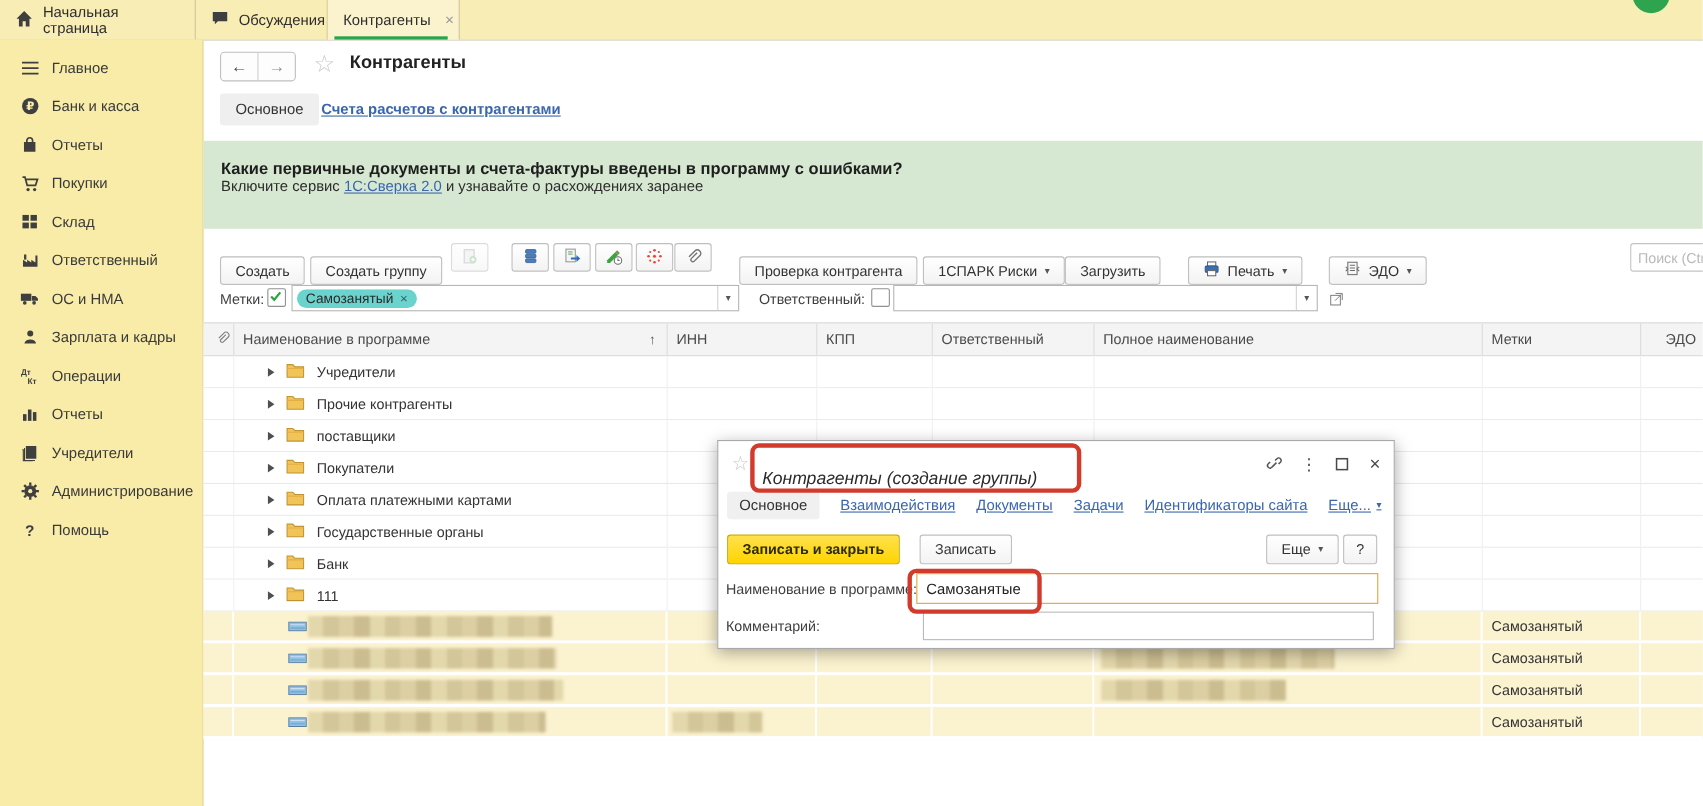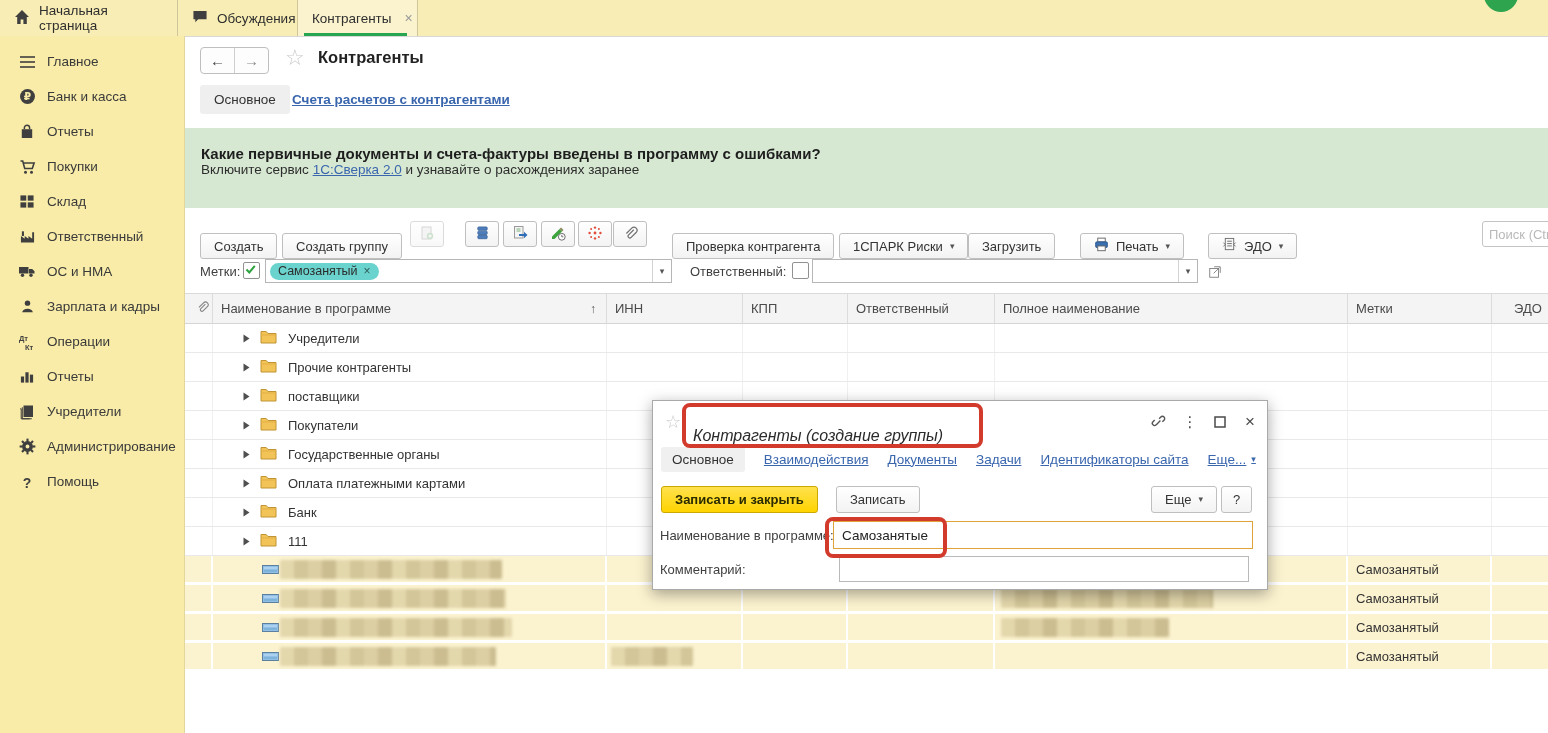--- a/index.html
+++ b/index.html
@@ -514,40 +514,40 @@
         <div class="trow">
           <div class="tcell" style="width:28px"></div>
           <div class="tcell" style="width:394px">
             <span class="grp-arrow"><svg width="7" height="9" viewBox="0 0 7 9">
                 <path d="M0.5 0.5 L6.5 4.5 L0.5 8.5 z" fill="#4F4F4F"></path>
               </svg></span>
             <span class="grp-folder"><svg width="17" height="14" viewBox="0 0 17 14">
                 <path d="M1 1.5 h5.2 l1.8 2 h8 V13 H1 z" fill="#F2C357" stroke="#C09435"></path>
                 <path d="M1 5 h15" stroke="#E3AF45"></path>
               </svg></span>
-            <span class="grp-lbl">Государственные органы</span>
+            <span class="grp-lbl">Оплата платежными картами</span>
           </div>
           <div class="tcell" style="width:136px;"></div>
           <div class="tcell" style="width:105px;"></div>
           <div class="tcell" style="width:147px;"></div>
           <div class="tcell" style="width:353px;"></div>
           <div class="tcell" style="width:144px;"></div>
           <div class="tcell" style="width:56px;border-right:none;"></div>
         </div>
         <div class="trow">
           <div class="tcell" style="width:28px"></div>
           <div class="tcell" style="width:394px">
             <span class="grp-arrow"><svg width="7" height="9" viewBox="0 0 7 9">
                 <path d="M0.5 0.5 L6.5 4.5 L0.5 8.5 z" fill="#4F4F4F"></path>
               </svg></span>
             <span class="grp-folder"><svg width="17" height="14" viewBox="0 0 17 14">
                 <path d="M1 1.5 h5.2 l1.8 2 h8 V13 H1 z" fill="#F2C357" stroke="#C09435"></path>
                 <path d="M1 5 h15" stroke="#E3AF45"></path>
               </svg></span>
-            <span class="grp-lbl">Оплата платежными картами</span>
+            <span class="grp-lbl">Государственные органы</span>
           </div>
           <div class="tcell" style="width:136px;"></div>
           <div class="tcell" style="width:105px;"></div>
           <div class="tcell" style="width:147px;"></div>
           <div class="tcell" style="width:353px;"></div>
           <div class="tcell" style="width:144px;"></div>
           <div class="tcell" style="width:56px;border-right:none;"></div>
         </div>
         <div class="trow">
           <div class="tcell" style="width:28px"></div>

